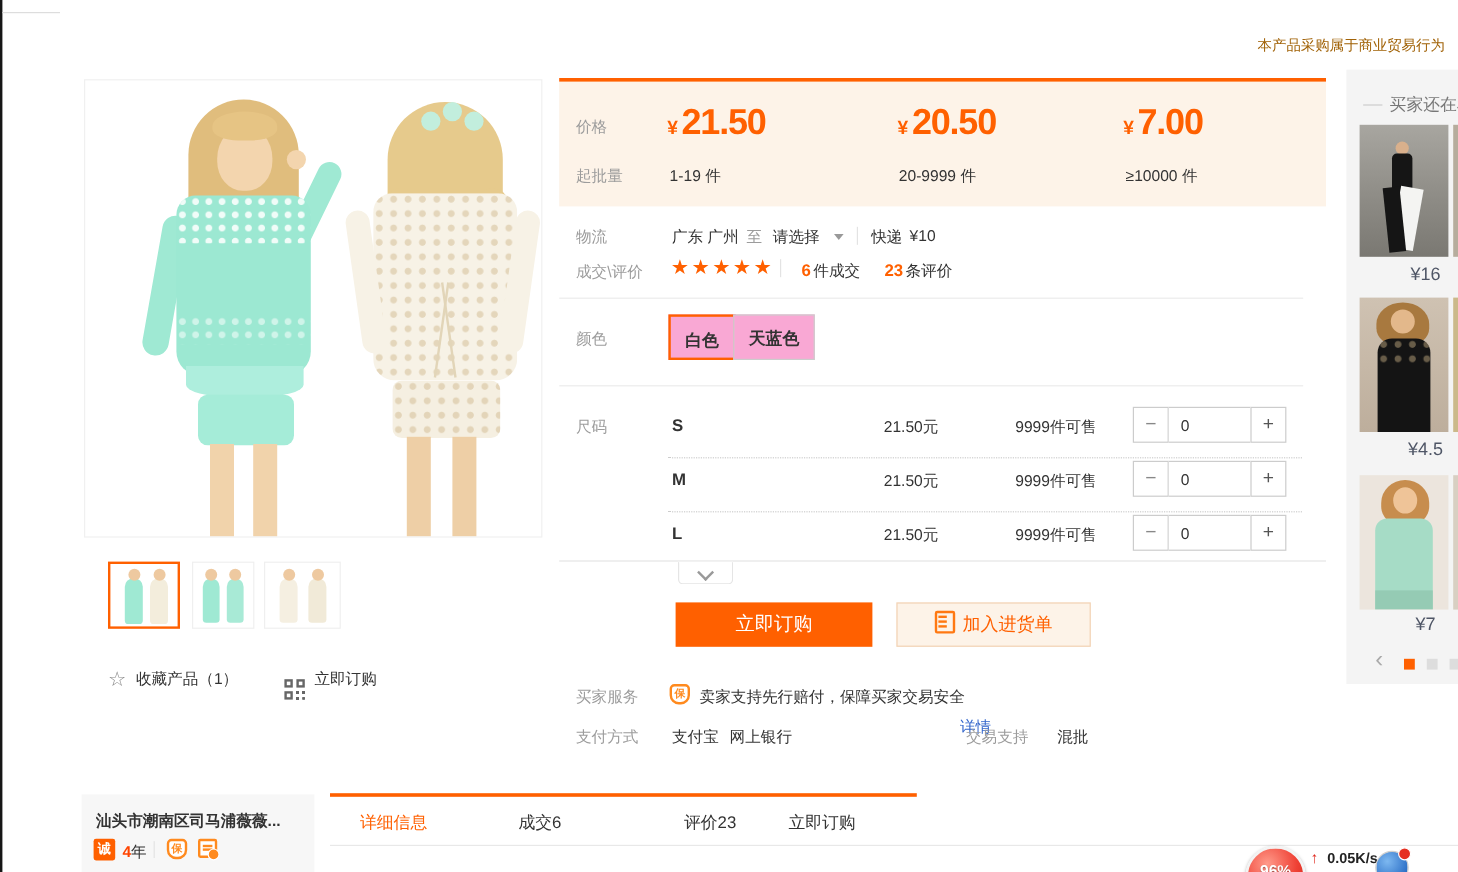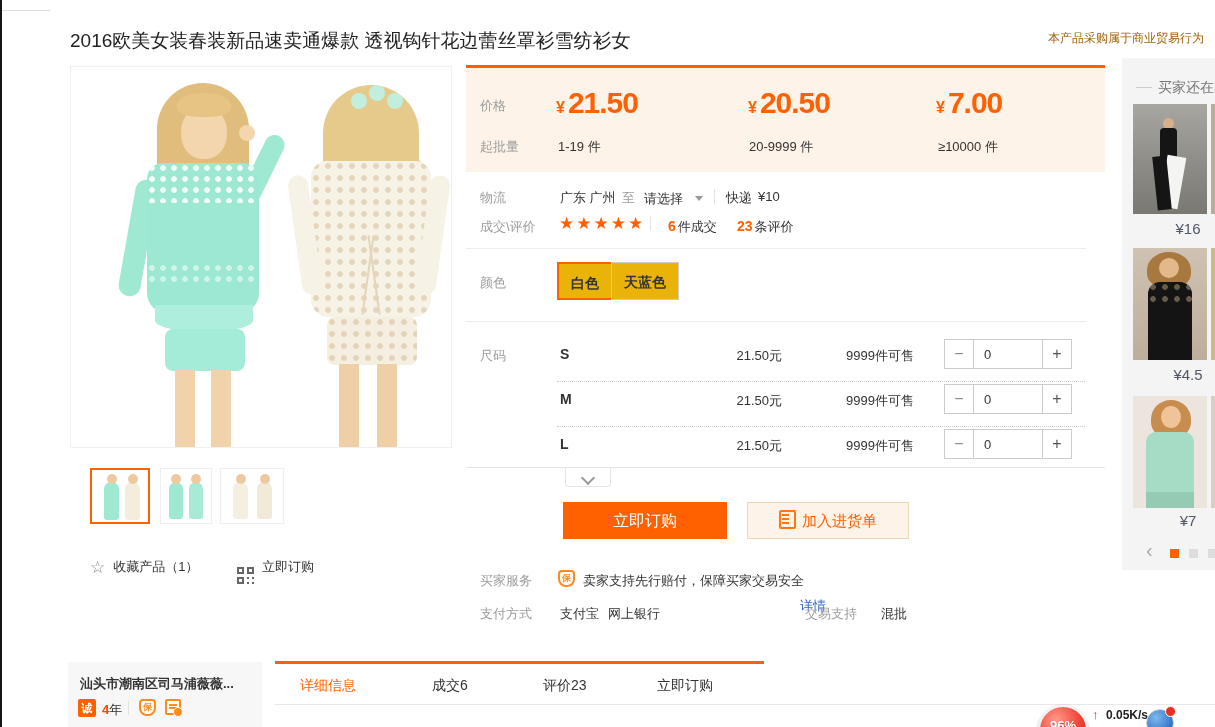--- a/index.html
+++ b/index.html
@@ -12,21 +12,21 @@
   .nowrap{white-space:nowrap;}
   .vline{width:1px;background:#e3e3e3;}
   .hline{height:1px;background:#ececec;}
   
   .panel{left:466px;top:65px;width:639px;height:107px;background:#fdf3e8;border-top:3px solid #ff6000;box-sizing:border-box;}
   .big-price{font-size:30px;font-weight:bold;color:#ff6000;letter-spacing:-1px;}
   .yen{font-size:16px;font-weight:bold;color:#ff6000;margin-right:3px;}
   
   .stars{font-size:17px;color:#ff6000;letter-spacing:2px;}
   
-  .chip{height:38px;line-height:38px;padding:0 12px;font-size:14px;font-weight:bold;color:#333;background:#eab308;
+  .chip{height:38px;line-height:38px;padding:0 12px;font-size:14px;font-weight:bold;color:#333;background:#f9a8d4;
         box-sizing:border-box;text-align:center;cursor:pointer;}
   .chip.sel{border:2px solid #ff6000;}
   .chip.unsel{border:1px solid #ccc;}
   
   .step-btn{width:30px;height:30px;box-sizing:border-box;border:1px solid #ccc;background:#fff;color:#888;
             font-size:16px;text-align:center;line-height:27px;cursor:pointer;}
   .qty-input{width:68px;height:30px;box-sizing:border-box;border:1px solid #ccc;border-left:none;border-right:none;
              padding:0 0 0 10px;font-size:13px;color:#333;outline:none;font-family:inherit;}
   .dotted{border-top:1px dotted #ccc;}
   
@@ -67,21 +67,20 @@
 </head>
 <body>
 
 <div id="screen">
 
   
   <div class="ab" style="left:0;top:0;width:2px;height:727px;background:#161616;"></div>
   <div class="ab" style="left:2px;top:10px;width:48px;height:1px;background:#ddd;"></div>
 
   
-  <div class="ab nowrap" style="left:70px;top:28px;font-size:19px;color:#222;">2016欧美女装春装新品速卖通爆款 透视钩针花边蕾丝罩衫雪纺衫女</div>
   <div class="ab nowrap" style="left:1048px;top:30px;font-size:12px;color:#a16207;width:167px;overflow:hidden;">本产品采购属于商业贸易行为</div>
 
   
   <div class="ab" style="left:70px;top:66px;width:380px;height:380px;border:1px solid #f0f0f0;background:#fff;overflow:hidden;">
 
     <div class="shape" style="left:86px;top:16px;width:92px;height:158px;background:#e0bd7d;border-radius:46px 46px 34px 30px;"></div>
     <div class="shape" style="left:110px;top:38px;width:46px;height:54px;background:#f3d5ae;border-radius:50% 50% 46% 46%;"></div>
     <div class="shape" style="left:106px;top:26px;width:54px;height:24px;background:#e6c484;border-radius:50% 50% 40% 40%;"></div>
     <div class="shape" style="left:56px;top:112px;width:22px;height:118px;background:#9fe9d3;border-radius:11px;transform:rotate(10deg);"></div>
     <div class="shape" style="left:176px;top:64px;width:20px;height:100px;background:#9fe9d3;border-radius:10px;transform:rotate(26deg);"></div>
@@ -251,21 +250,21 @@
   </div>
   <div class="ab vline" style="left:128px;top:701px;height:14px;"></div>
   <span class="ab shield" style="left:139px;top:699px;">保</span>
   <span class="ab doc-ic" style="left:165px;top:699px;"></span>
 
   
   <div class="ab" style="left:275px;top:661px;width:489px;height:3px;background:#ff6000;"></div>
   <div class="ab hline" style="left:275px;top:704px;width:940px;background:#e8e8e8;"></div>
   <div class="ab tab active" style="left:300px;top:677px;">详细信息</div>
   <div class="ab tab" style="left:432px;top:677px;">成交6</div>
-  <div class="ab tab" style="left:543px;top:677px;">评价23</div>
+  <div class="ab tab" style="left:570px;top:677px;">评价23</div>
   <div class="ab tab" style="left:657px;top:677px;">立即订购</div>
 
   
   <div class="ab" style="left:1122px;top:58px;width:93px;height:512px;background:#f4f4f4;overflow:hidden;"></div>
   <div class="ab" style="left:1136px;top:87px;width:16px;height:1px;background:#ccc;"></div>
   <div class="ab nowrap" style="left:1158px;top:79px;width:57px;overflow:hidden;font-size:14px;color:#777;">买家还在看</div>
 
   
   <div class="ab" style="left:1133px;top:104px;width:74px;height:110px;background:linear-gradient(180deg,#a8a6a0,#8e8c86 55%,#7a7872);overflow:hidden;cursor:pointer;">
     <div class="shape" style="left:30px;top:14px;width:11px;height:11px;background:#d9b08c;border-radius:50%;"></div>

